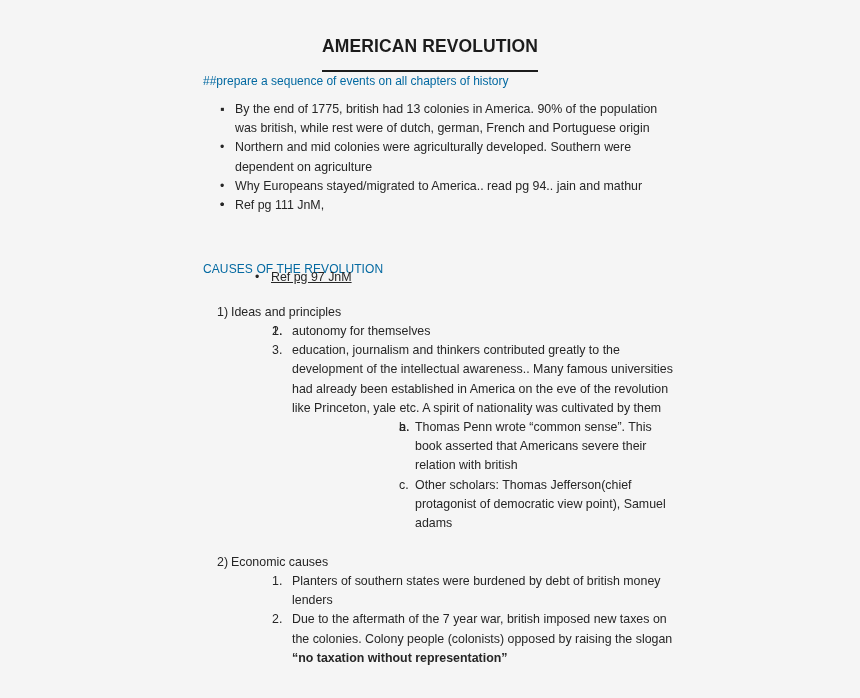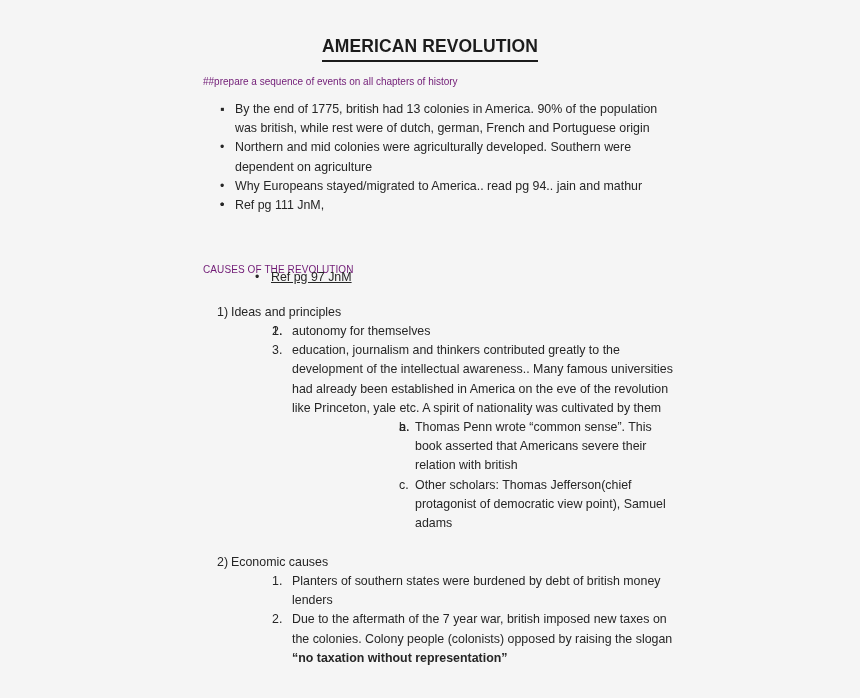--- a/index.html
+++ b/index.html
@@ -29,29 +29,29 @@
     top: 36px;
     width: 860px;
     text-align: center;
     font-size: 17.5px;
     font-weight: bold;
     letter-spacing: 0.1px;
     color: #1c1c1c;
   }
   .doc-title span {
     border-bottom: 2px solid #1c1c1c;
-    padding-bottom: 4px;
+    padding-bottom: 14px;
   }
 
   
   .line {
     position: absolute;
-    font-size: 10px;
+    font-size: 12px;
     line-height: 19px;
-    color: #701a75;
+    color: #0369a1;
     white-space: normal;
   }
 
   .intro {
     left: 203px;
     top: 72px;
     width: 520px;
   }
 
   

